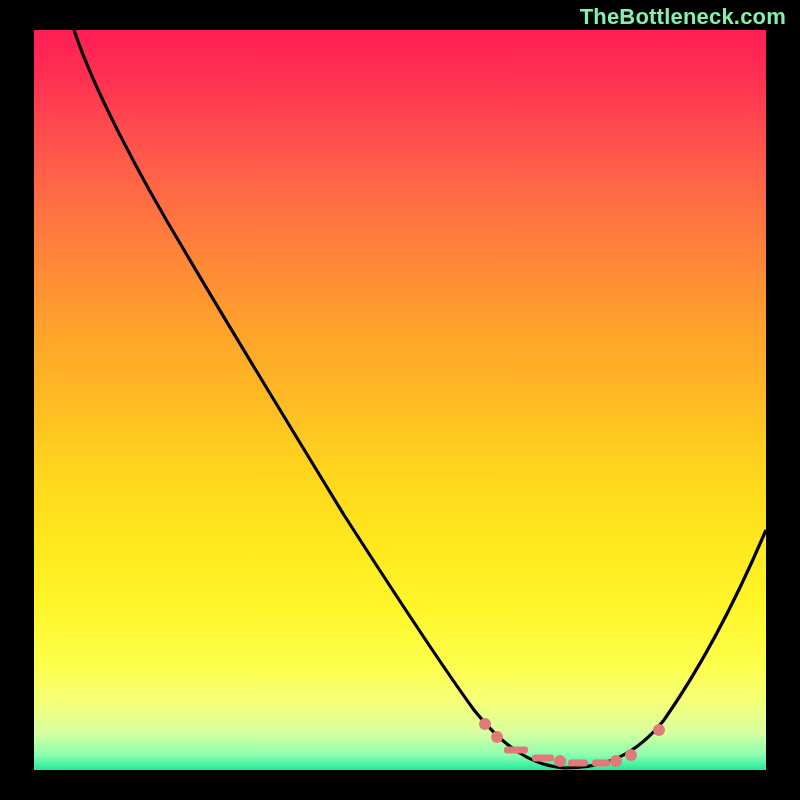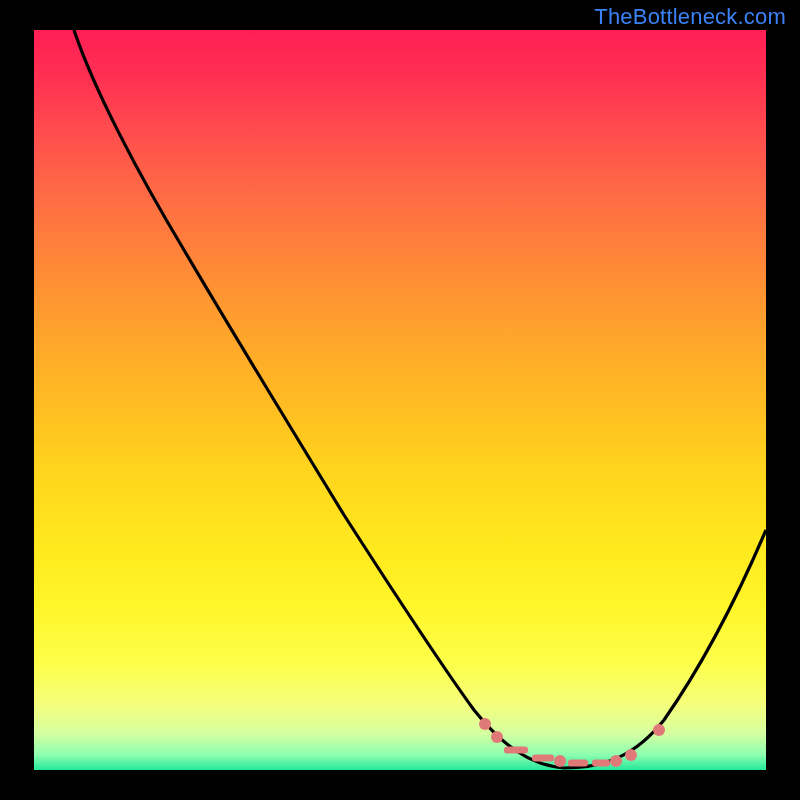--- a/index.html
+++ b/index.html
@@ -14,23 +14,23 @@
   .outer {
     width: 800px;
     height: 800px;
     background: #000;
     position: relative;
   }
   .watermark {
     position: absolute;
     top: 4px;
     right: 14px;
-    color: #3b82f6;
+    color: #86efac;
     font-size: 22px;
-    font-weight: normal;
+    font-weight: bold;
     z-index: 10;
     letter-spacing: 0.2px;
   }
   .plot-frame {
     position: absolute;
     left: 34px;
     top: 30px;
     width: 732px;
     height: 740px;
     background: #000;

